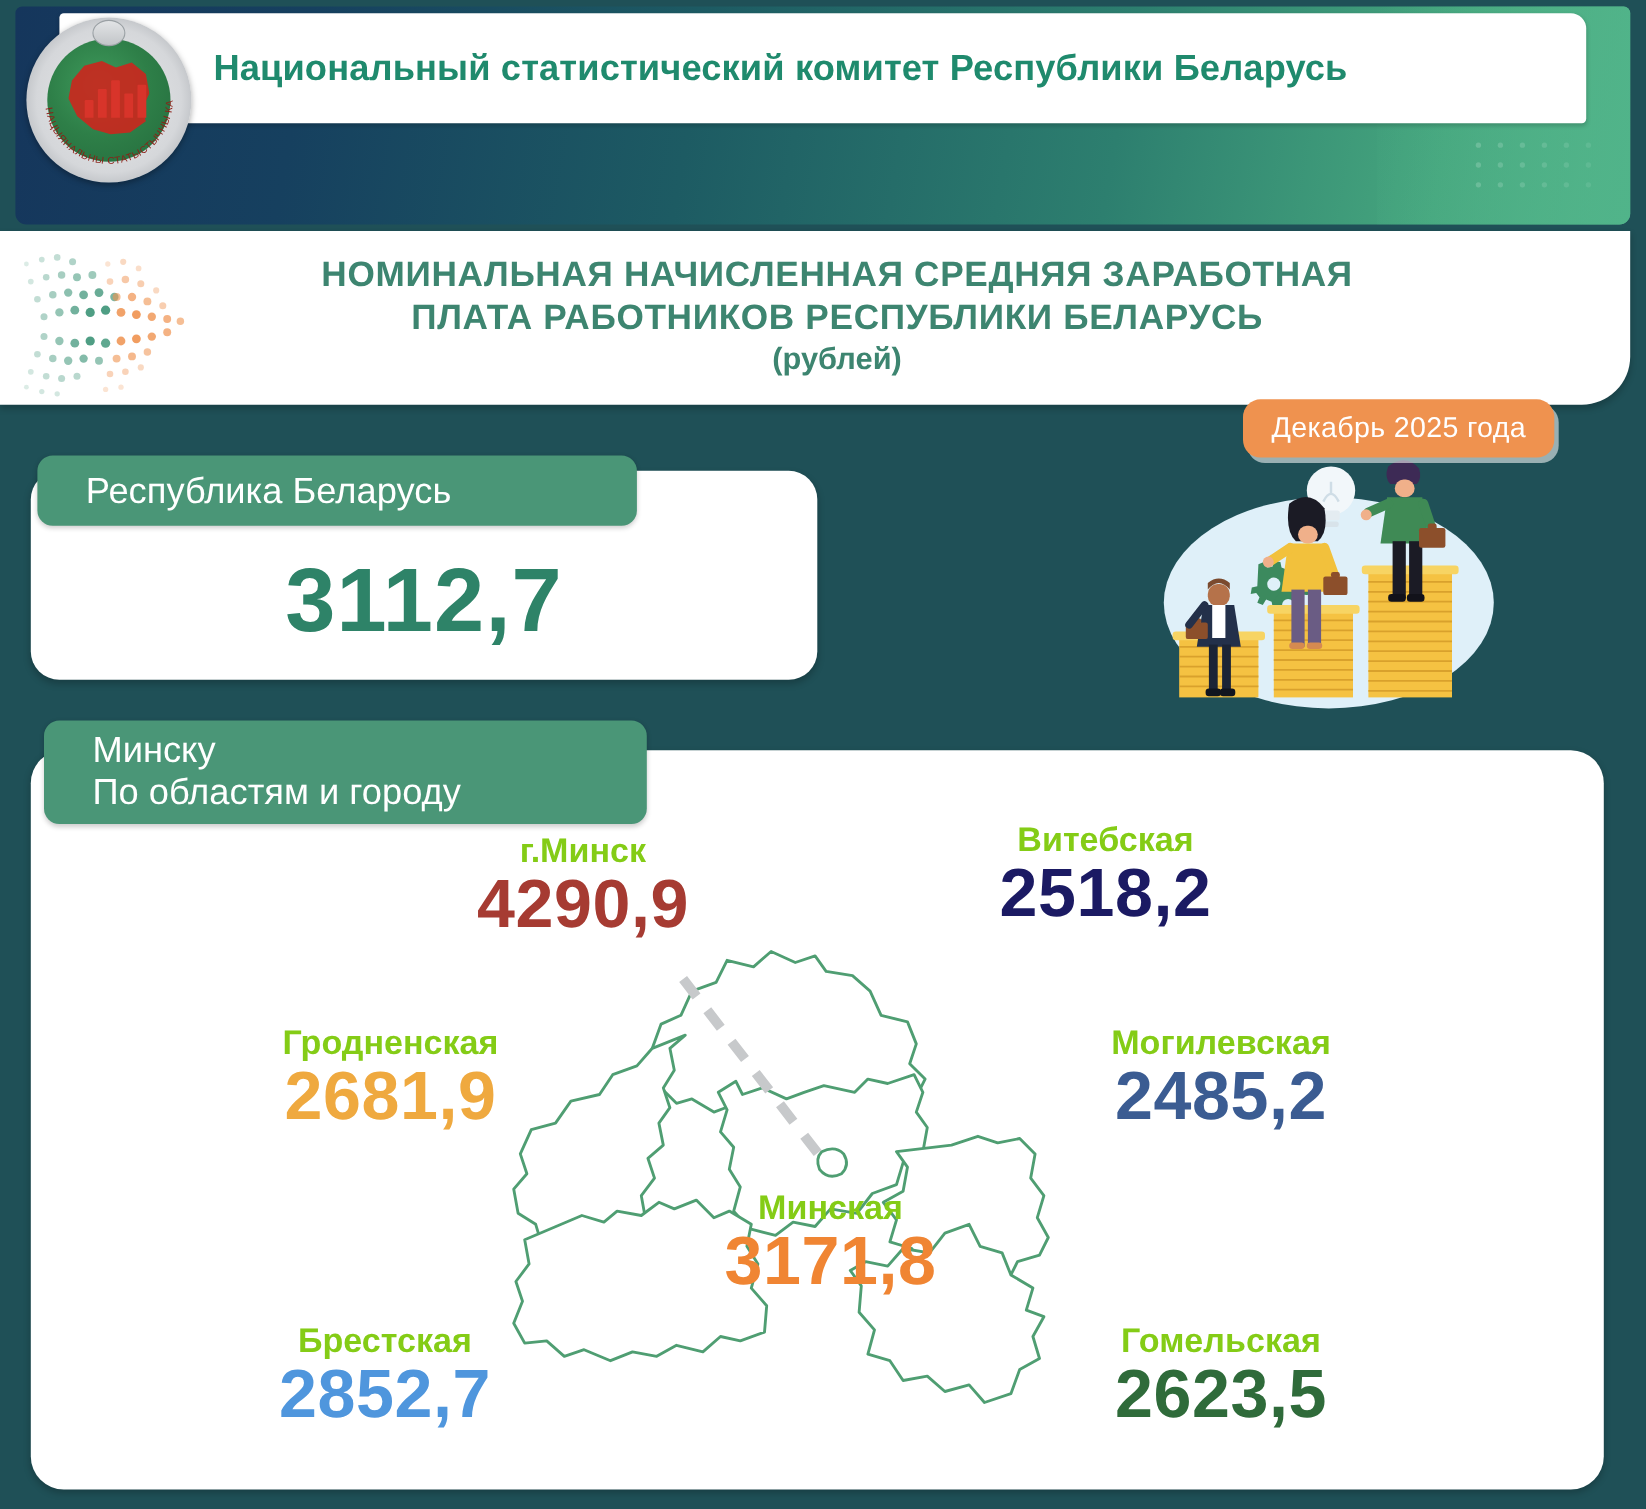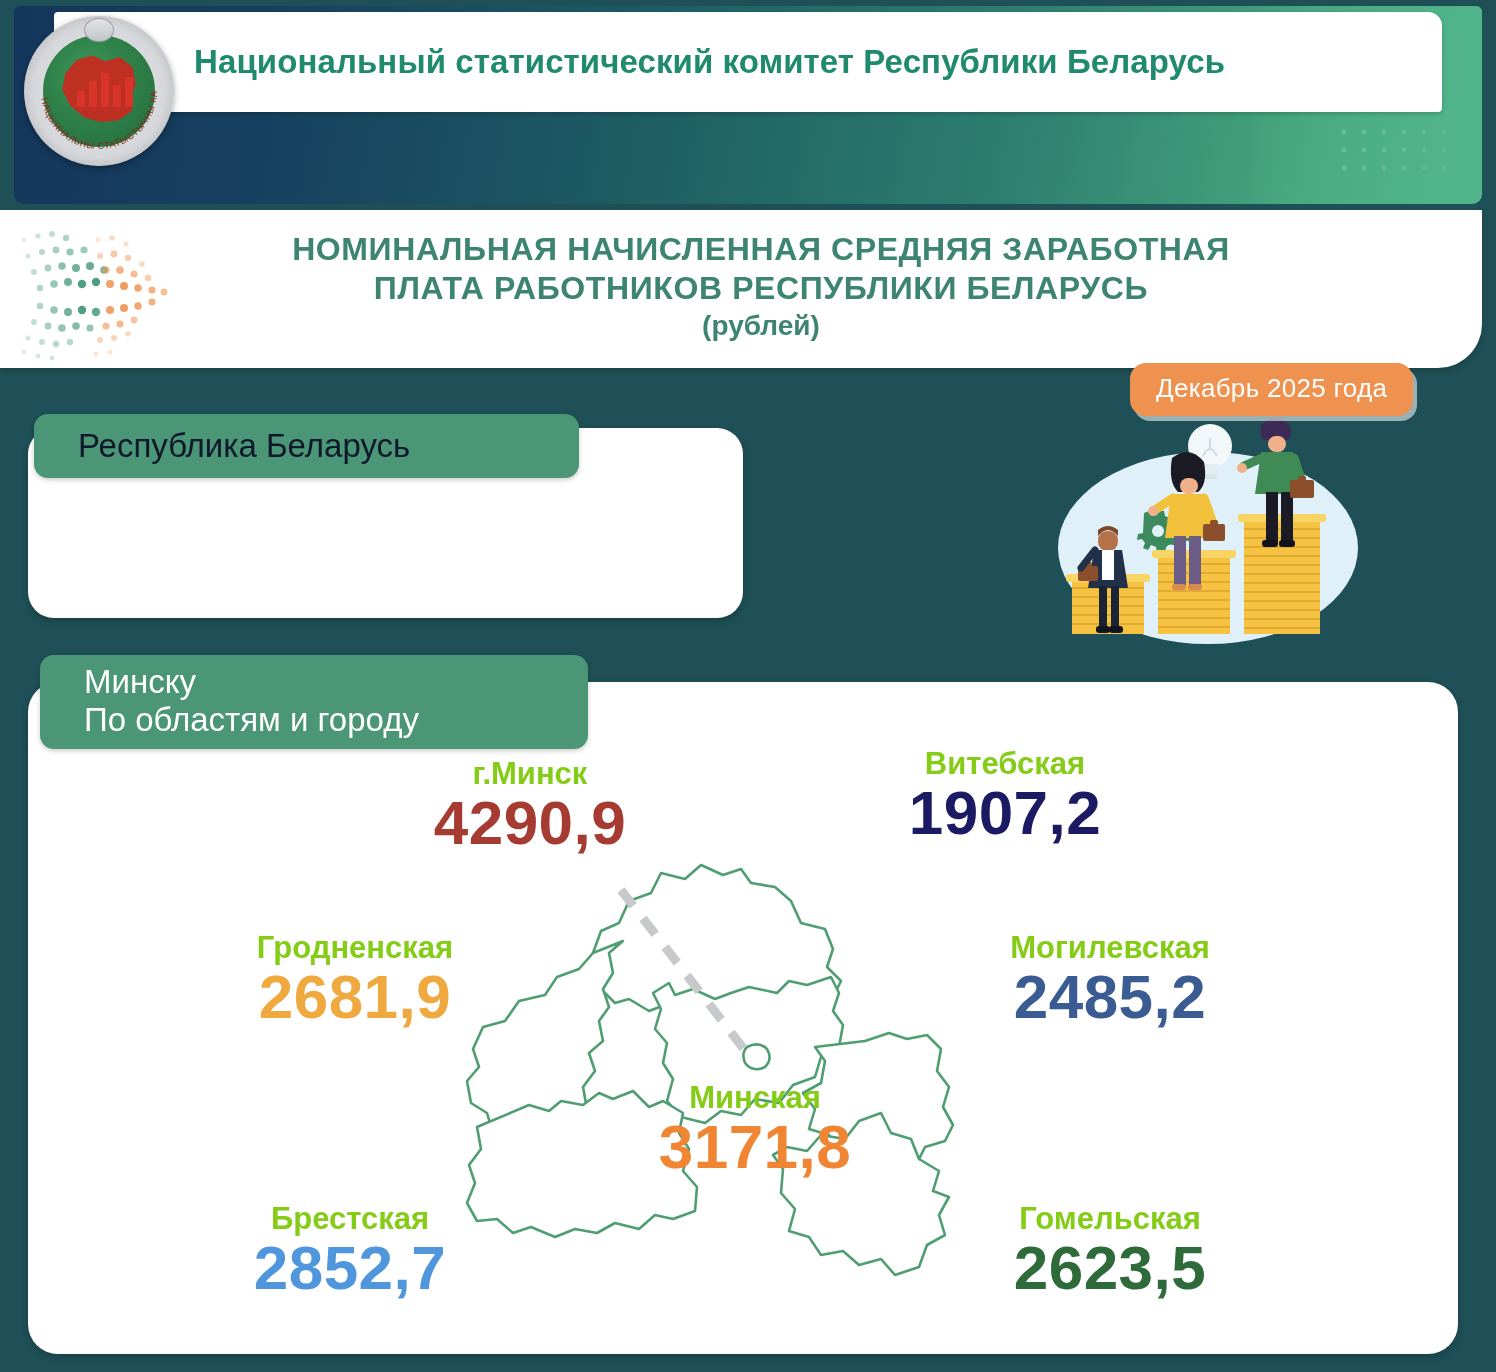--- a/index.html
+++ b/index.html
@@ -91,21 +91,21 @@
     margin-top: 16px;
   }
 
   
   .rep-card {
     position: absolute; left: 28px; top: 428px; width: 715px; height: 190px;
     background: #ffffff; border-radius: 26px; box-shadow: 0 3px 7px rgba(0,0,0,.22);
   }
   .rep-label {
     position: absolute; left: 34px; top: 414px; z-index: 5;
-    width: 545px; height: 64px; background: #4a9677; color: #0f172a;
+    width: 545px; height: 64px; background: #4a9677; color: #ffffff;
     border-radius: 14px; display: flex; align-items: center;
     padding-left: 44px; font-size: 33px;
     box-shadow: 0 2px 5px rgba(0,0,0,.2);
     text-align: right;
   }
   .rep-value {
     position: absolute; left: 28px; top: 500px; width: 715px; text-align: center;
     font-size: 82px; font-weight: 700; color: #2e8368; letter-spacing: 1px;
   }
 
@@ -275,20 +275,21 @@
       <div class="title-l1">НОМИНАЛЬНАЯ НАЧИСЛЕННАЯ СРЕДНЯЯ ЗАРАБОТНАЯ</div>
       <div class="title-l2">ПЛАТА РАБОТНИКОВ РЕСПУБЛИКИ БЕЛАРУСЬ</div>
       <div class="title-sub">(рублей)</div>
     </div>
   </div>
 
   <div class="date-badge">Декабрь 2025 года</div>
 
   <div class="rep-card"></div>
   <div class="rep-label">Республика Беларусь</div>
+  <div class="rep-value">3112,7</div>
 
   <svg class="illus" viewBox="0 0 330 270">
     <ellipse cx="168" cy="150" rx="150" ry="96" fill="#dff0f9"></ellipse>
 
     <g>
       <circle cx="170" cy="48" r="22" fill="#f2f7fa"></circle>
       <rect x="162" y="66" width="16" height="9" rx="2" fill="#e4ecf1"></rect>
       <rect x="163" y="76" width="14" height="5" rx="2" fill="#d8e3ea"></rect>
       <path d="M163 58 q7-14 14 0" stroke="#cfdde6" stroke-width="2.2" fill="none"></path>
       <path d="M170 40 v12" stroke="#cfdde6" stroke-width="2.2"></path>
@@ -421,21 +422,21 @@
     </svg>
   </div>
 
   <div class="reg r-minsk-city">
     <div class="nm">г.Минск</div>
     <div class="vl" style="color:#a63b32">4290,9</div>
   </div>
 
   <div class="reg r-vitebsk">
     <div class="nm">Витебская</div>
-    <div class="vl" style="color:#1b1a63">1907,2</div>
+    <div class="vl" style="color:#1b1a63">2518,2</div>
   </div>
 
   <div class="reg r-grodno">
     <div class="nm">Гродненская</div>
     <div class="vl" style="color:#efa93f">2681,9</div>
   </div>
 
   <div class="reg r-mogilev">
     <div class="nm">Могилевская</div>
     <div class="vl" style="color:#3b5c92">2485,2</div>

